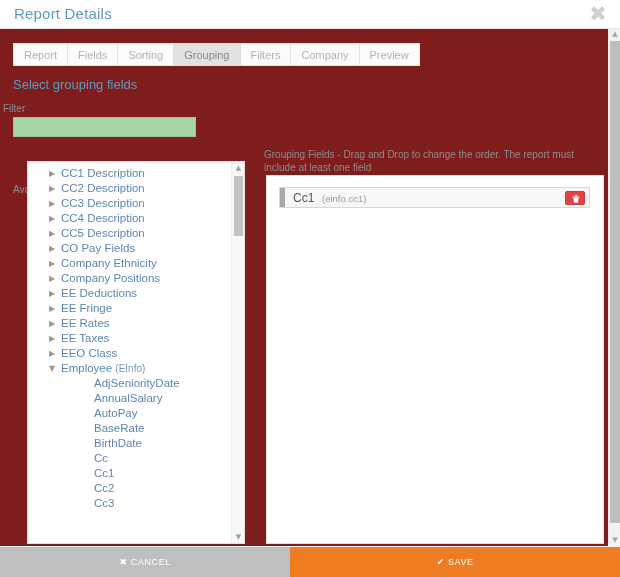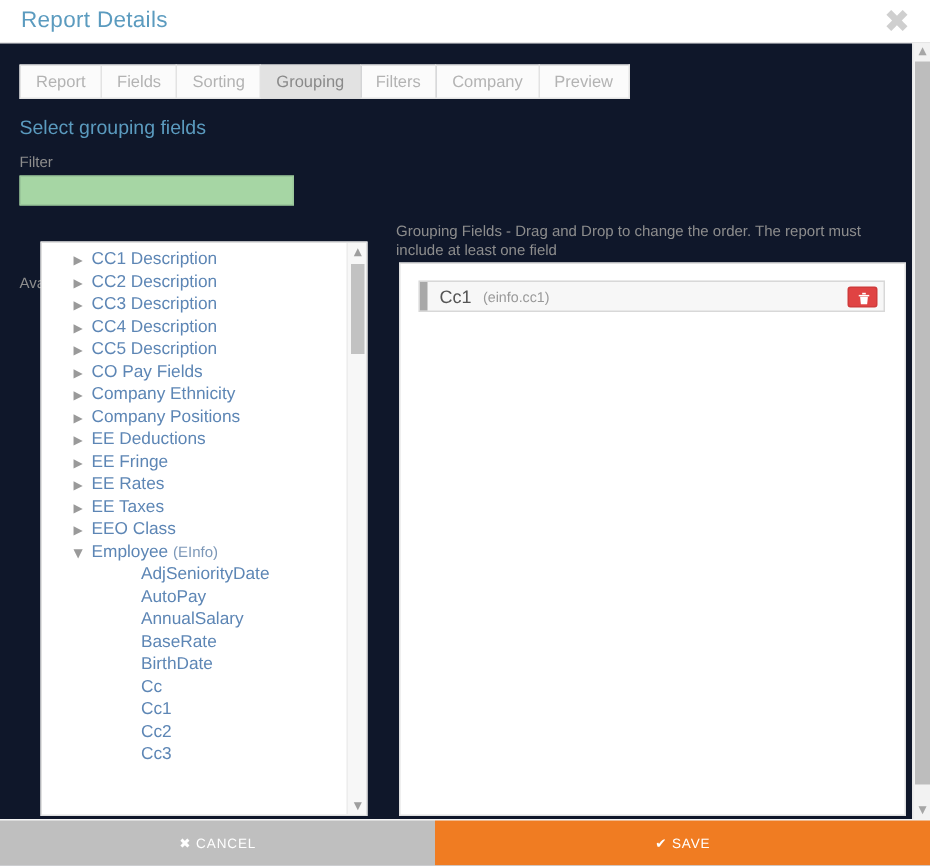--- a/index.html
+++ b/index.html
@@ -44,21 +44,21 @@
     line-height: 24px;
     text-align: center;
     font-family: "DejaVu Sans", sans-serif;
   }
 
   
   .body {
     position: absolute;
     left: 0; top: 29px;
     width: 608px; height: 517px;
-    background: #0f172a;
+    background: #7f1d1d;
     overflow: hidden;
   }
 
   
   .tabs {
     position: absolute;
     left: 13px; top: 14px;
     display: flex;
     height: 23px;
   }
@@ -85,21 +85,21 @@
   .section-title {
     position: absolute;
     left: 13px; top: 48px;
     font-size: 13px;
     color: #5b9bbf;
   }
 
   
   .filter-label {
     position: absolute;
-    left: 13px; top: 74px;
+    left: 3px; top: 74px;
     font-size: 10px;
     color: #8d8d8d;
   }
   .filter-input {
     position: absolute;
     left: 13px; top: 88px;
     width: 183px; height: 20px;
     background: #a6d6a4;
     border: 1px solid #9ac79a;
     outline: none;
@@ -331,22 +331,22 @@
           <div class="tree-node"><span class="arrow">▶</span><span class="node-label">CO Pay Fields</span></div>
           <div class="tree-node"><span class="arrow">▶</span><span class="node-label">Company Ethnicity</span></div>
           <div class="tree-node"><span class="arrow">▶</span><span class="node-label">Company Positions</span></div>
           <div class="tree-node"><span class="arrow">▶</span><span class="node-label">EE Deductions</span></div>
           <div class="tree-node"><span class="arrow">▶</span><span class="node-label">EE Fringe</span></div>
           <div class="tree-node"><span class="arrow">▶</span><span class="node-label">EE Rates</span></div>
           <div class="tree-node"><span class="arrow">▶</span><span class="node-label">EE Taxes</span></div>
           <div class="tree-node"><span class="arrow">▶</span><span class="node-label">EEO Class</span></div>
           <div class="tree-node"><span class="arrow">▼</span><span class="node-label">Employee</span> <span class="sub">(EInfo)</span></div>
           <div class="tree-child">AdjSeniorityDate</div>
+          <div class="tree-child">AnnualSalary</div>
           <div class="tree-child">AutoPay</div>
-          <div class="tree-child">AnnualSalary</div>
           <div class="tree-child">BaseRate</div>
           <div class="tree-child">BirthDate</div>
           <div class="tree-child">Cc</div>
           <div class="tree-child">Cc1</div>
           <div class="tree-child">Cc2</div>
           <div class="tree-child">Cc3</div>
         </div>
       <div class="inner-sb">
         <div class="sb-arrow up">▲</div>
         <div class="inner-sb-thumb"></div>

